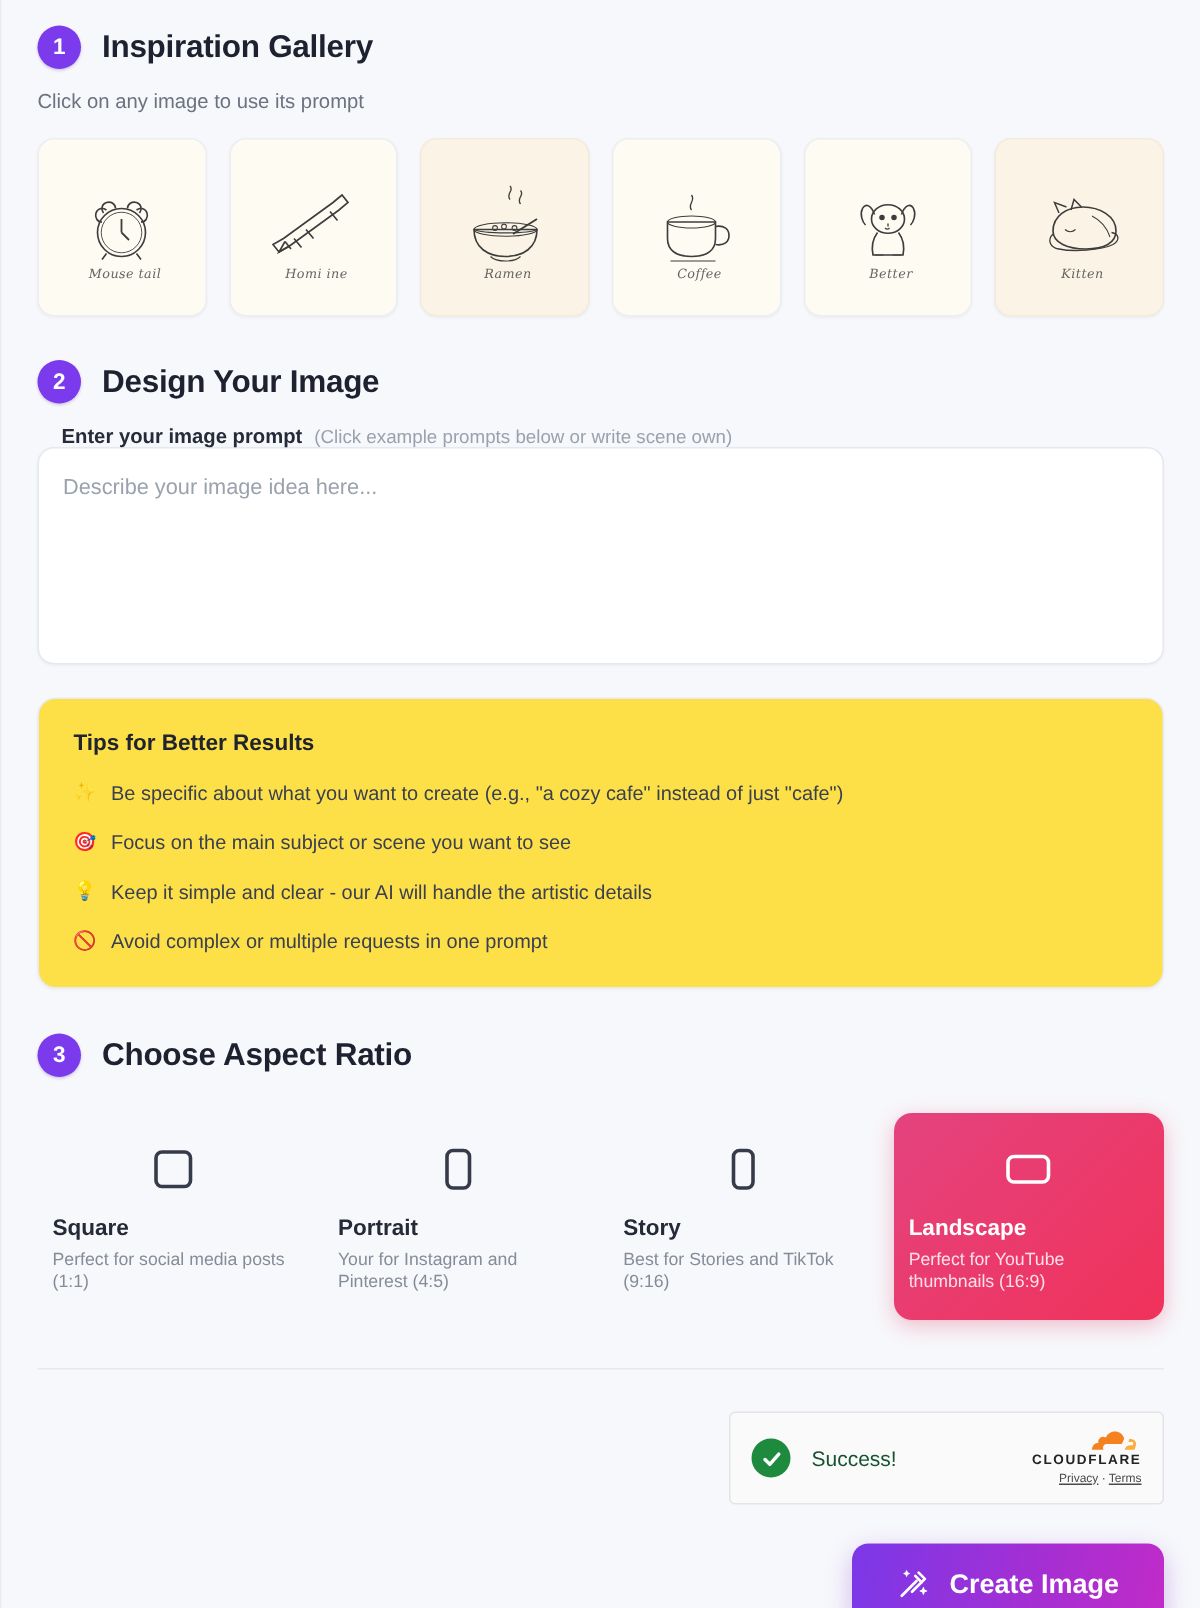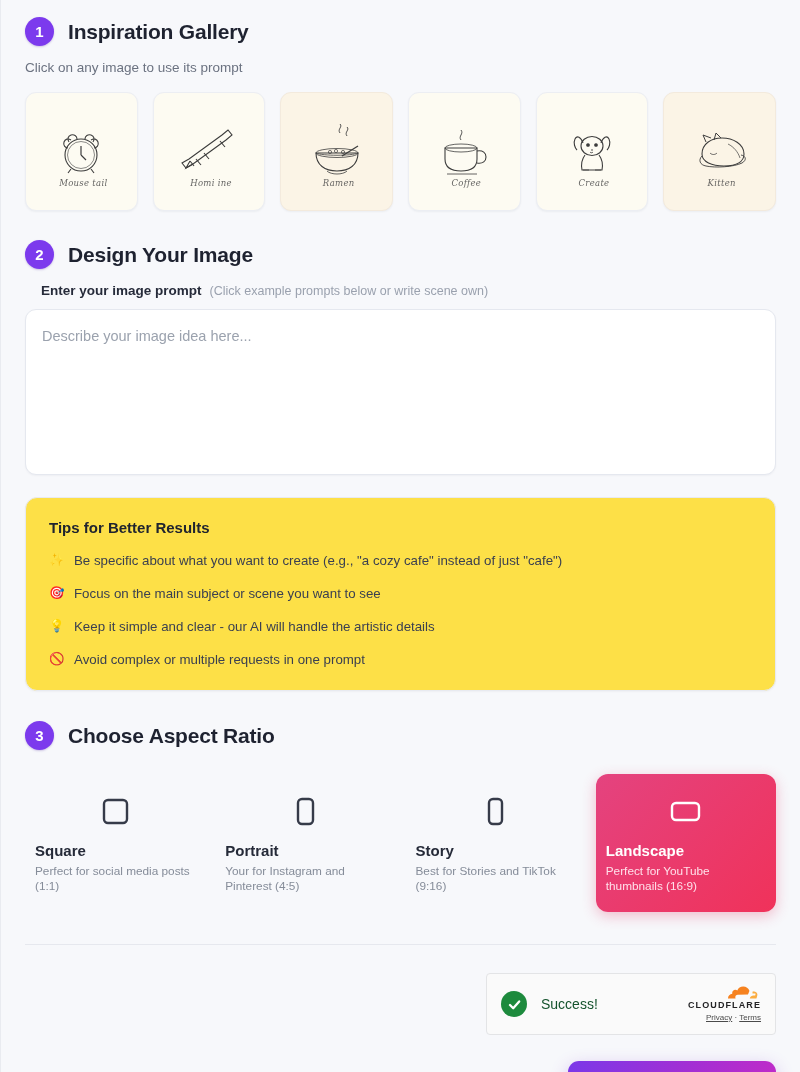--- a/index.html
+++ b/index.html
@@ -60,22 +60,21 @@
     color: #4a4a4a;
     letter-spacing: .3px;
     opacity: .85;
   }
 
   
   .field-row { margin-top: 14px; display: flex; align-items: baseline; gap: 8px; flex-wrap: wrap; }
   .field-label { font-size: 13.5px; font-weight: 700; color: #262b3a; margin-left: 16px; }
   .field-hint { font-size: 12.5px; color: #9aa1ae; }
   .prompt-box {
-    margin-top: 11px;
-    height: 166px;
+    height: 145px;
     background: #fff;
     border: 1px solid #e5e8ef;
     border-radius: 11px;
     padding: 18px 16px;
     box-shadow: 0 1px 2px rgba(25,30,60,.04);
     cursor: text;
   }
   .prompt-ph { font-size: 14.5px; color: #9ba2ae; }
 
   
@@ -229,21 +228,21 @@
           <svg width="62" height="62" viewBox="0 0 62 62" fill="none" stroke="#3d3d3d" stroke-width="1.1">
             <path d="M22 22c-2-6-6-8-8-4s0 9 2 11"></path>
             <path d="M40 22c2-6 6-8 8-4s0 9-2 11"></path>
             <ellipse cx="31" cy="25" rx="11" ry="9.5"></ellipse>
             <circle cx="27" cy="24" r="1.3" fill="#3d3d3d"></circle>
             <circle cx="35" cy="24" r="1.3" fill="#3d3d3d"></circle>
             <path d="M31 28v2M29 31c1 1 2 1 3 0" stroke-width=".9"></path>
             <path d="M24 34c-3 4-4 10-3 15h20c1-5 0-11-3-15"></path>
             <path d="M22 49h6M34 49h6" stroke-width=".8"></path>
           </svg>
-          <div class="sketch-label">Create</div>
+          <div class="sketch-label">Better</div>
         </div>
 
         <div class="gal-card warm">
           <svg width="72" height="56" viewBox="0 0 72 56" fill="none" stroke="#3d3d3d" stroke-width="1.1">
             <path d="M18 30c0-10 9-16 20-16s22 6 22 16c0 8-8 12-20 12s-22-4-22-12z"></path>
             <path d="M22 18l-3-7 8 3" stroke-width="1"></path>
             <path d="M30 16l2-7 5 5" stroke-width="1"></path>
             <path d="M18 32c-4 4-2 9 4 10 9 2 28 1 36-3 5-3 4-7-1-8" stroke-width=".9"></path>
             <path d="M26 29c2 2 5 2 7 0" stroke-width=".8"></path>
             <path d="M44 20c6 3 10 8 12 14" stroke-width=".7"></path>

